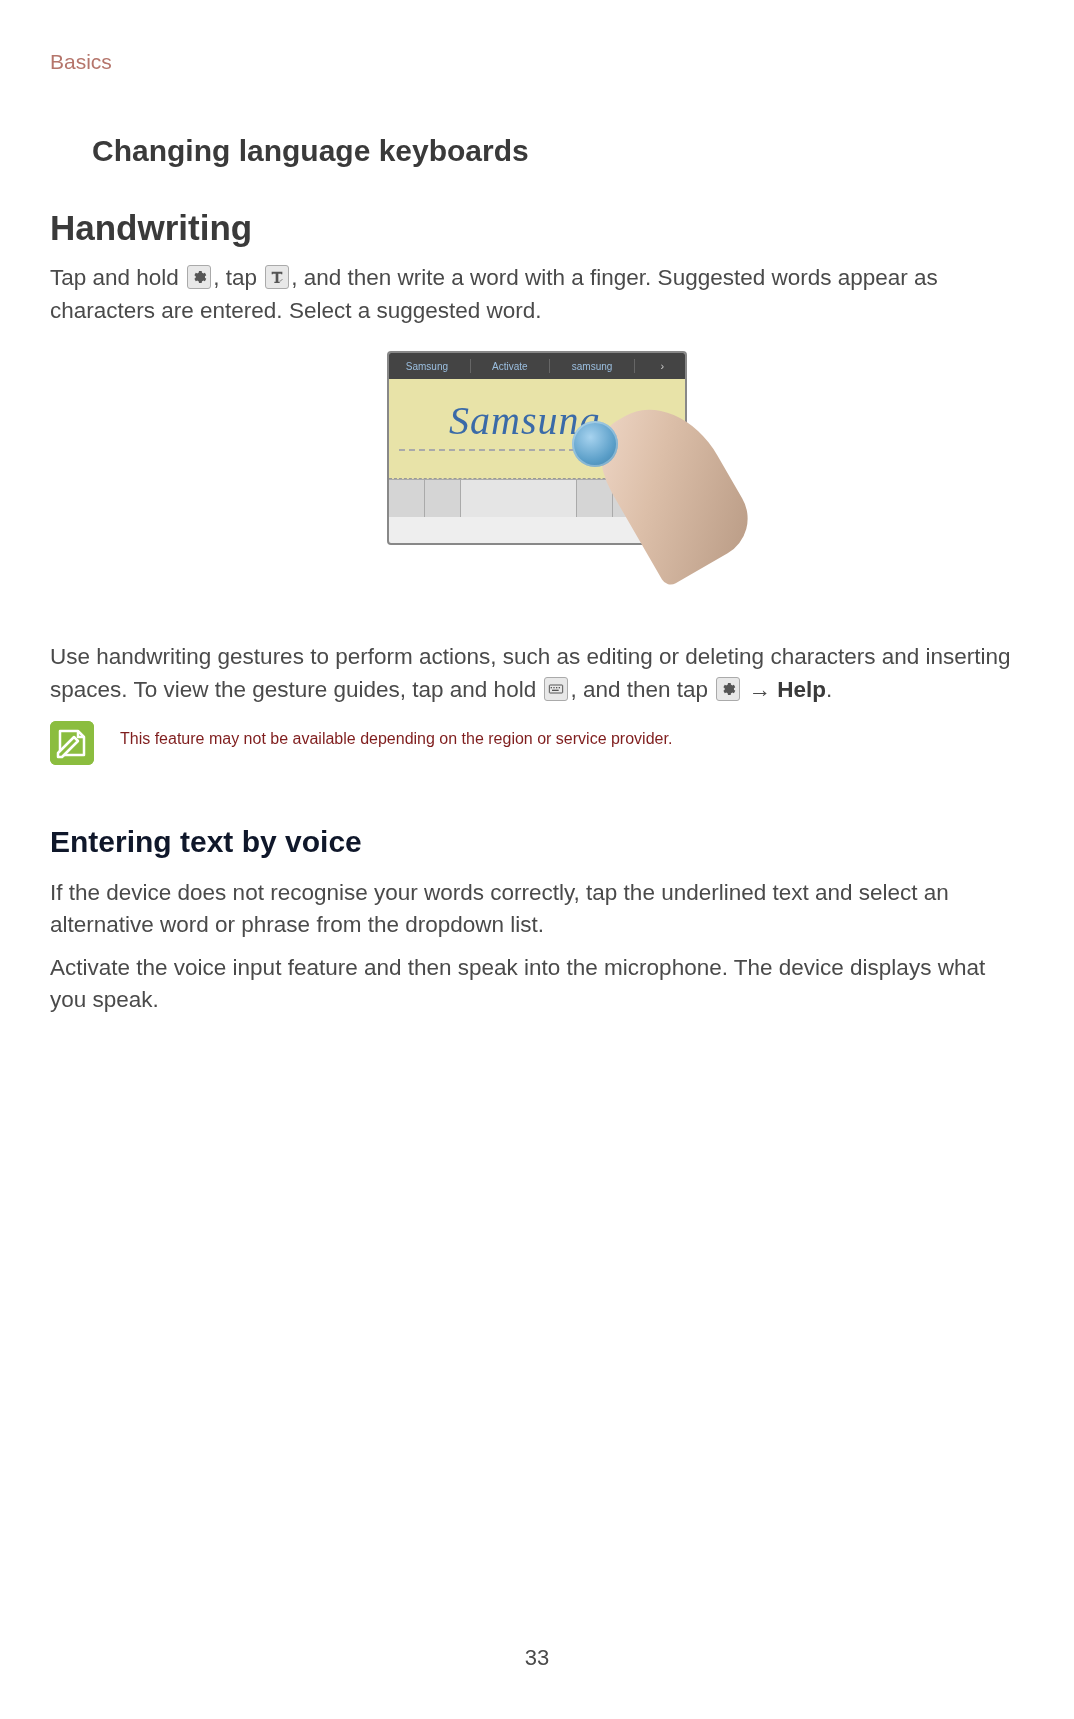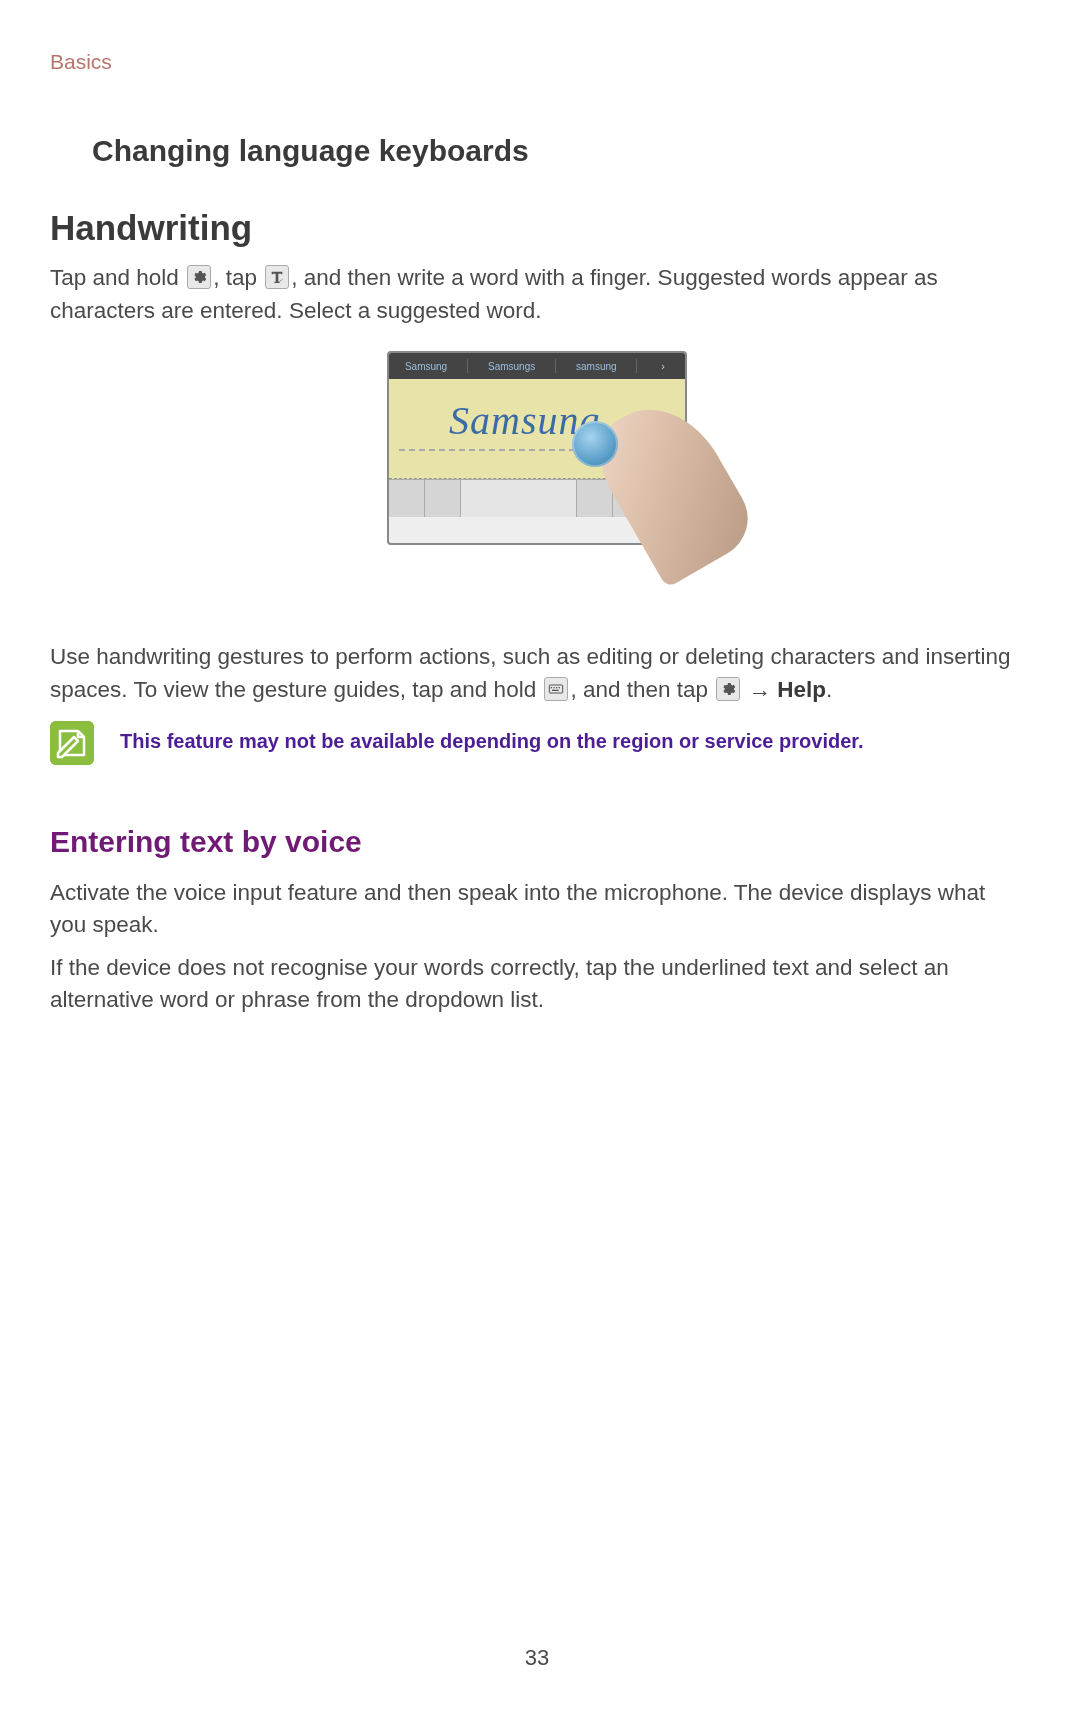--- a/index.html
+++ b/index.html
@@ -32,21 +32,21 @@
   h2 {
     font-size: 35px;
     font-weight: 700;
     color: #3a3a3a;
     margin-top: 40px;
     margin-bottom: 14px;
   }
   h3 {
     font-size: 30px;
     font-weight: 700;
-    color: #701a75;
+    color: #0f172a;
     margin-top: 60px;
     margin-bottom: 18px;
   }
   p {
     font-size: 22.5px;
     line-height: 1.45;
     color: #4a4a4a;
     margin-bottom: 10px;
   }
   .inline-icon {
@@ -175,25 +175,24 @@
     flex: 0 0 44px;
     height: 44px;
     background: #8bbd3f;
     border-radius: 6px;
     margin-right: 26px;
     position: relative;
   }
   .note-icon svg { width: 44px; height: 44px; }
   .note-text {
     flex: 1;
-    font-size: 20px;
+    font-size: 16px;
     line-height: 1.45;
-    color: #4c1d95;
+    color: #7f1d1d;
     padding-top: 6px;
-    font-weight: bold;
   }
   .bold { font-weight: 700; color: #3a3a3a; }
   .page-number {
     position: absolute;
     bottom: 48px;
     left: 0;
     width: 100%;
     text-align: center;
     font-size: 22px;
     color: #4a4a4a;
@@ -221,21 +220,21 @@
         </svg>
       </span><span>, and then write a word with a finger. Suggested words appear as characters are entered. Select a suggested word.</span>
   </p>
 
   <div class="figure-wrap">
     <div class="figure">
       <div class="fig-panel">
         <div class="fig-topbar">
           <span class="fig-sugg">Samsung</span>
           <span class="fig-sugg-sep"></span>
-          <span class="fig-sugg">Samsungs</span>
+          <span class="fig-sugg">Activate</span>
           <span class="fig-sugg-sep"></span>
           <span class="fig-sugg">samsung</span>
           <span class="fig-sugg-sep"></span>
           <span class="fig-arrow">›</span>
         </div>
         <div class="fig-writearea">
           <div class="fig-handwriting">Samsung</div>
         </div>
         <div class="fig-bottombar">
           <div class="fig-key-sm"></div>
@@ -276,18 +275,18 @@
         <rect x="0" y="0" width="44" height="44" rx="6" fill="#8bbd3f"></rect>
         <path d="M10 10 L28 10 L34 16 L34 34 L10 34 Z" fill="none" stroke="#fff" stroke-width="2.5" stroke-linejoin="round"></path>
         <path d="M28 10 L28 16 L34 16" fill="none" stroke="#fff" stroke-width="2.5" stroke-linejoin="round"></path>
         <path d="M8 32 L24 16 L28 20 L12 36 L8 36 Z" fill="#8bbd3f" stroke="#fff" stroke-width="2.5" stroke-linejoin="round"></path>
       </svg>
     </div>
     <div class="note-text">This feature may not be available depending on the region or service provider.</div>
   </div>
 
   <h3>Entering text by voice</h3>
+  <p>If the device does not recognise your words correctly, tap the underlined text and select an alternative word or phrase from the dropdown list.</p>
   <p>Activate the voice input feature and then speak into the microphone. The device displays what you speak.</p>
-  <p>If the device does not recognise your words correctly, tap the underlined text and select an alternative word or phrase from the dropdown list.</p>
 
 </div>
 
 <div class="page-number">33</div>
 
 </body></html>

